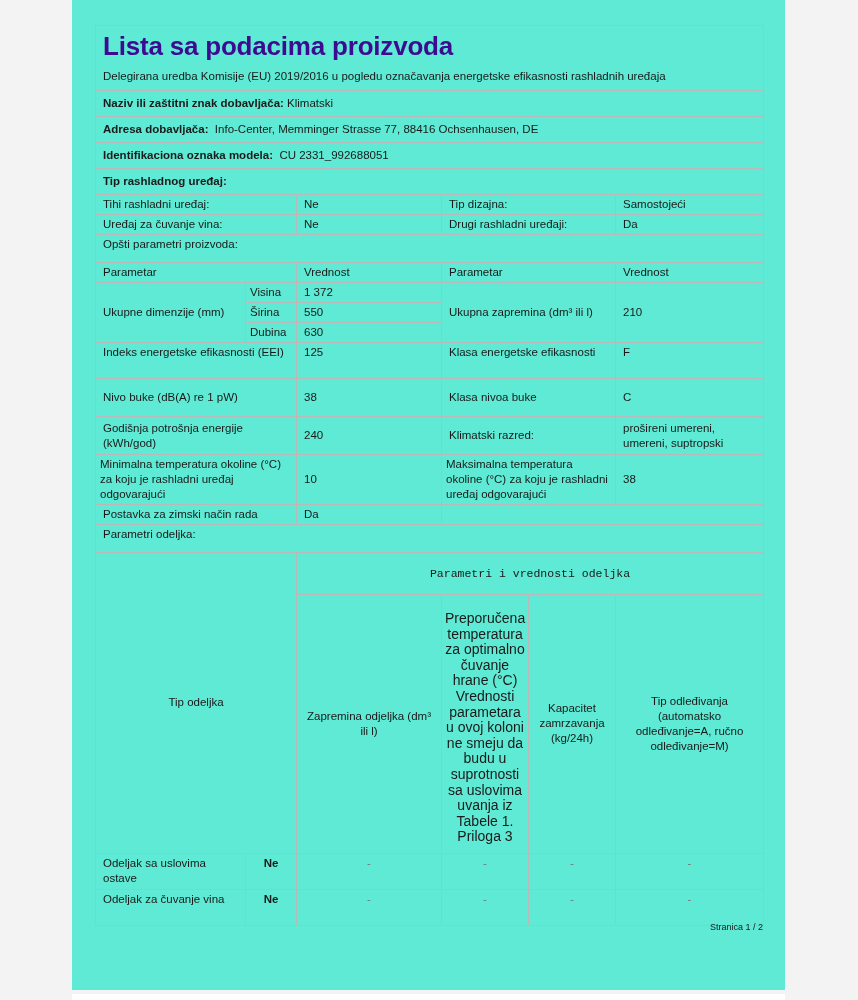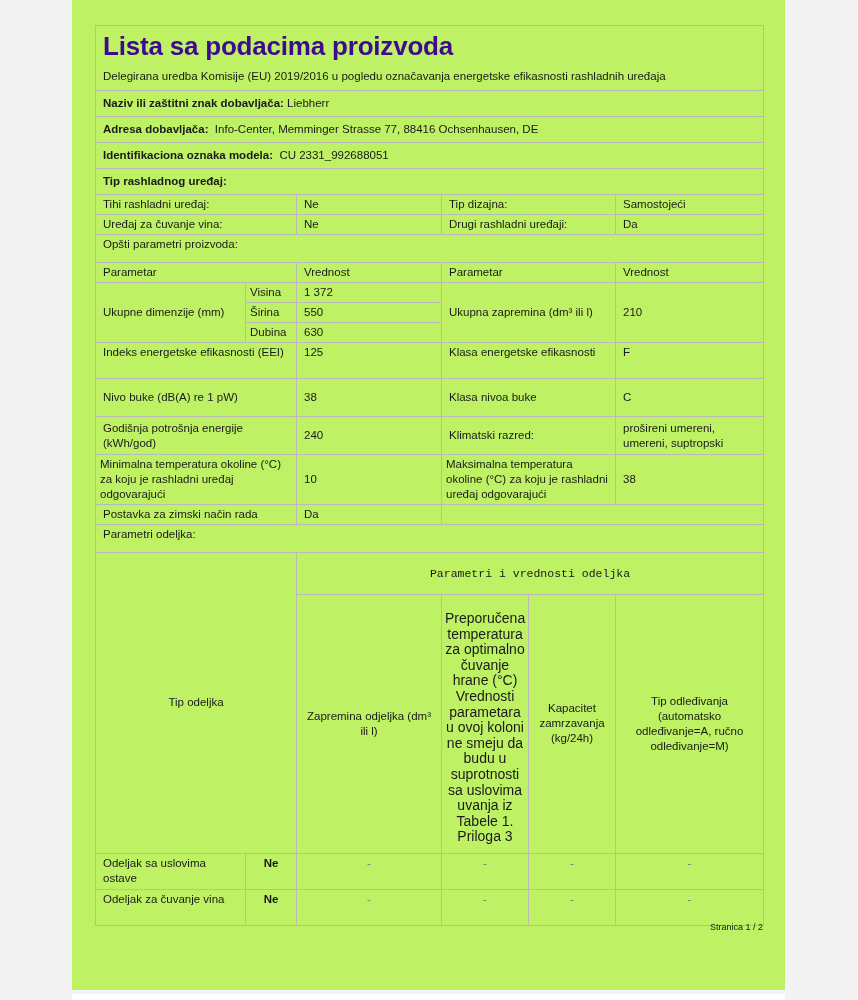--- a/index.html
+++ b/index.html
@@ -1,20 +1,20 @@
 <!DOCTYPE html>
 <html><head>
 <meta charset="utf-8">
 <style>
   * { box-sizing: border-box; margin: 0; padding: 0; }
   html, body { width: 858px; height: 1000px; background: #f3f3f3; overflow: hidden; }
   body { font-family: "Liberation Sans", sans-serif; color: #1a1a1a; position: relative; }
   .page {
     position: absolute; left: 72px; top: 0; width: 713px; height: 990px;
-    background: #bef264;
+    background: #5eead4;
   }
   .page-bottom {
     position: absolute; left: 72px; top: 994px; width: 713px; height: 10px; background: #ffffff;
   }
   .sheet {
     position: absolute; left: 23px; top: 25px; width: 668px;
     font-size: 11.5px; line-height: 15px;
   }
   table { border-collapse: collapse; width: 668px; table-layout: fixed; }
   td { border: 1px solid #b9b9b9; padding: 2px 5px; vertical-align: top; }
@@ -56,21 +56,21 @@
           <div class="title">Lista sa podacima proizvoda</div>
         </td>
       </tr>
       <tr>
         <td colspan="6" class="subtitle-cell">Delegirana uredba Komisije (EU) 2019/2016 u pogledu označavanja energetske efikasnosti rashladnih uređaja</td>
       </tr>
 
       <tr class="info">
         <td colspan="6">
           <span class="lbl">Naziv ili zaštitni znak dobavljača:</span>
-          <span>Liebherr</span>
+          <span>Klimatski</span>
         </td>
       </tr>
       <tr class="info">
         <td colspan="6">
           <span class="lbl">Adresa dobavljača:</span>&nbsp;
           <span>Info-Center, Memminger Strasse 77, 88416 Ochsenhausen, DE</span>
         </td>
       </tr>
       <tr class="info">
         <td colspan="6">

